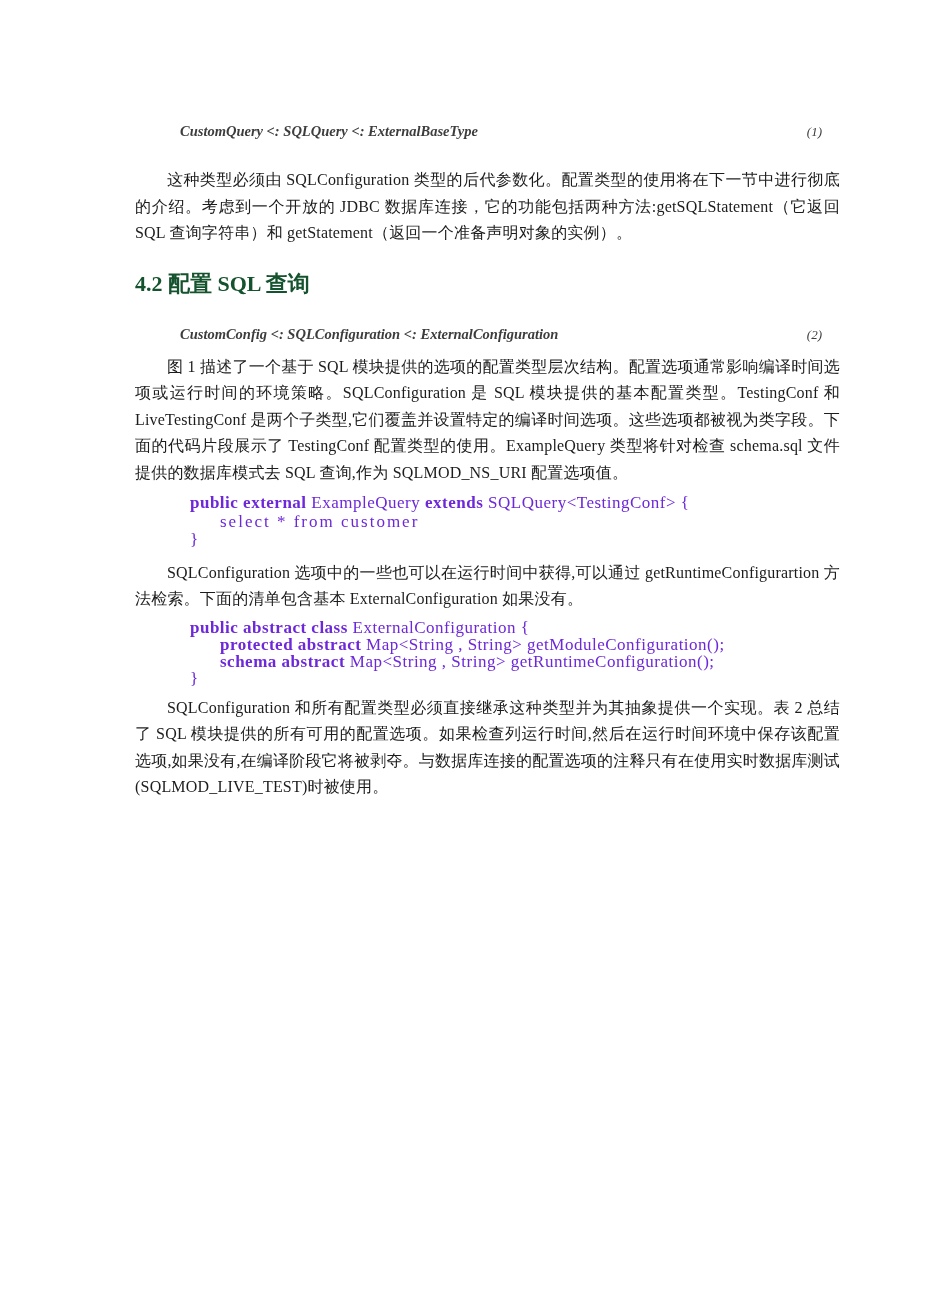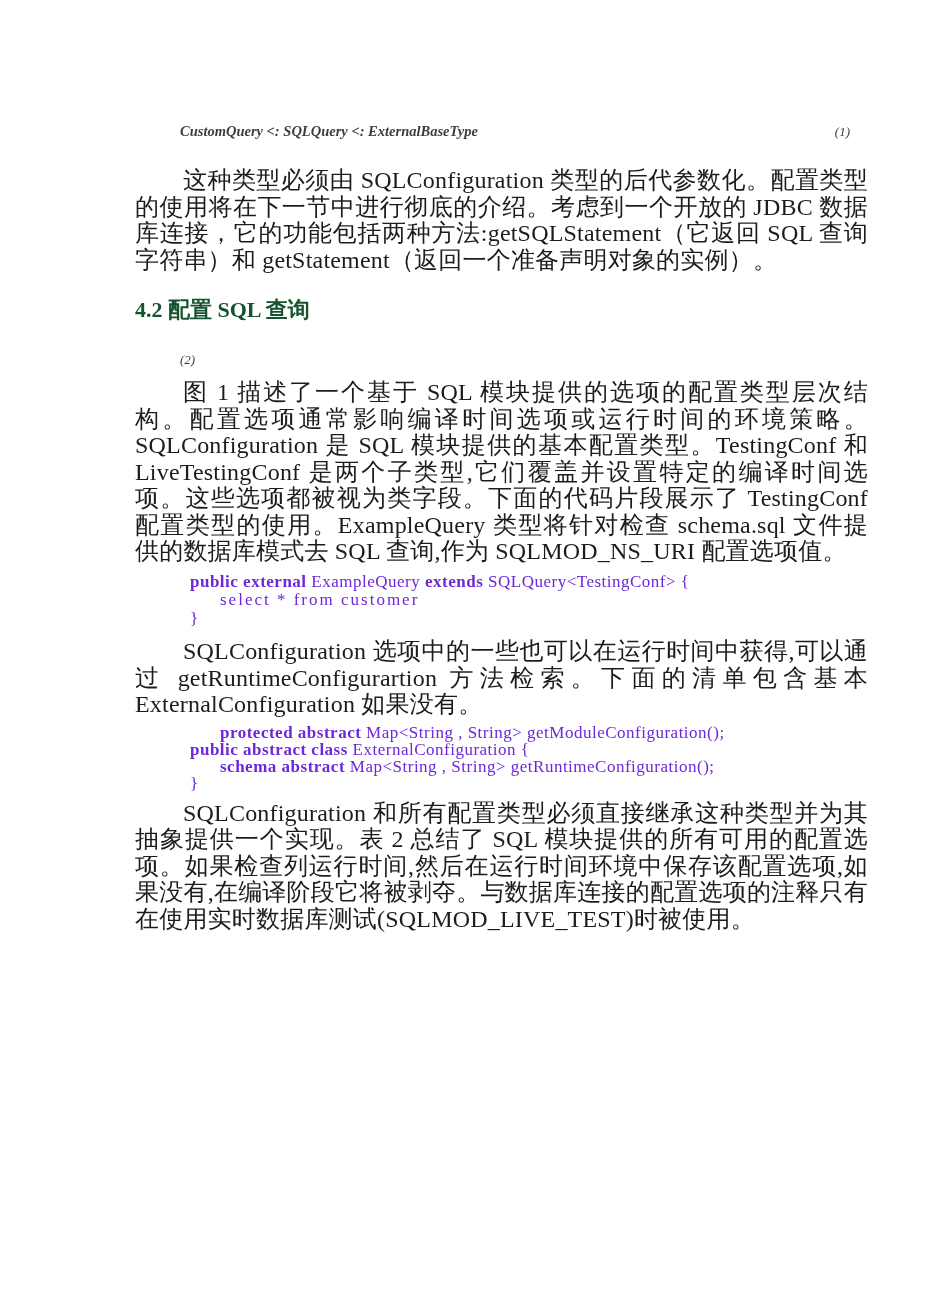--- a/index.html
+++ b/index.html
@@ -6,21 +6,21 @@
     margin: 0;
     padding: 0;
     background: #ffffff;
   }
   .page {
     position: relative;
     width: 926px;
     height: 1077px;
     background: #ffffff;
     box-sizing: border-box;
-    padding: 122px 58px 0 135px;
+    padding: 122px 86px 0 135px;
     overflow: hidden;
     font-family: "Liberation Serif", serif;
     color: #1c1c1c;
   }
   
   .eq-row {
     display: flex;
     justify-content: space-between;
     align-items: baseline;
     padding-left: 45px;
@@ -35,21 +35,21 @@
   .eq-row.first { margin: 0 0 26px 0; }
   .eq-row.second { margin: 8px 0 10px 0; }
   .eq-number {
     font-weight: normal;
     font-size: 13px;
     color: #3d3d3d;
   }
   
   .para {
     margin: 0;
-    font-size: 24px;
+    font-size: 16px;
     line-height: 26.5px;
     text-align: justify;
     text-indent: 2em;
     letter-spacing: 0.2px;
   }
   
   .heading {
     margin: 22px 0 26px 0;
     font-size: 22px;
     font-weight: bold;
@@ -80,36 +80,37 @@
     <span class="eq-formula">CustomQuery &lt;: SQLQuery &lt;: ExternalBaseType</span>
     <span class="eq-number">(1)</span>
   </div>
 
   <p class="para">这种类型必须由 SQLConfiguration 类型的后代参数化。配置类型的使用将在下一节中进行彻底的介绍。考虑到一个开放的 JDBC 数据库连接，它的功能包括两种方法:getSQLStatement（它返回 SQL 查询字符串）和 getStatement（返回一个准备声明对象的实例）。</p>
 
   <h2 class="heading">4.2 配置 SQL 查询</h2>
 
 
   <div class="eq-row second">
+    <span class="eq-formula">CustomConfig &lt;: SQLConfiguration &lt;: ExternalConfiguration</span>
     <span class="eq-number">(2)</span>
   </div>
 
 
   <p class="para">图 1 描述了一个基于 SQL 模块提供的选项的配置类型层次结构。配置选项通常影响编译时间选项或运行时间的环境策略。SQLConfiguration 是 SQL 模块提供的基本配置类型。TestingConf 和 LiveTestingConf 是两个子类型,它们覆盖并设置特定的编译时间选项。这些选项都被视为类字段。下面的代码片段展示了 TestingConf 配置类型的使用。ExampleQuery 类型将针对检查 schema.sql 文件提供的数据库模式去 SQL 查询,作为 SQLMOD_NS_URI 配置选项值。</p>
 
   <div class="code">
     <div class="code-line"><span class="kw">public external</span><span> ExampleQuery </span><span class="kw">extends</span><span> SQLQuery&lt;TestingConf&gt; {</span></div>
     <div class="code-line indent spread">select * from customer</div>
     <div class="code-line">}</div>
   </div>
 
   <p class="para">SQLConfiguration 选项中的一些也可以在运行时间中获得,可以通过 getRuntimeConfigurartion 方法检索。下面的清单包含基本 ExternalConfiguration 如果没有。</p>
 
   <div class="code listing2">
+    <div class="code-line"><span class="kw">public abstract class</span><span> ExternalConfiguration {</span></div>
     <div class="code-line indent"><span class="kw">protected abstract</span><span> Map&lt;String , String&gt; getModuleConfiguration();</span></div>
-    <div class="code-line"><span class="kw">public abstract class</span><span> ExternalConfiguration {</span></div>
     <div class="code-line indent"><span class="kw">schema abstract</span><span> Map&lt;String , String&gt; getRuntimeConfiguration();</span></div>
     <div class="code-line">}</div>
   </div>
 
   <p class="para">SQLConfiguration 和所有配置类型必须直接继承这种类型并为其抽象提供一个实现。表 2 总结了 SQL 模块提供的所有可用的配置选项。如果检查列运行时间,然后在运行时间环境中保存该配置选项,如果没有,在编译阶段它将被剥夺。与数据库连接的配置选项的注释只有在使用实时数据库测试(SQLMOD_LIVE_TEST)时被使用。</p>
 
 </div>
 
 </body></html>

